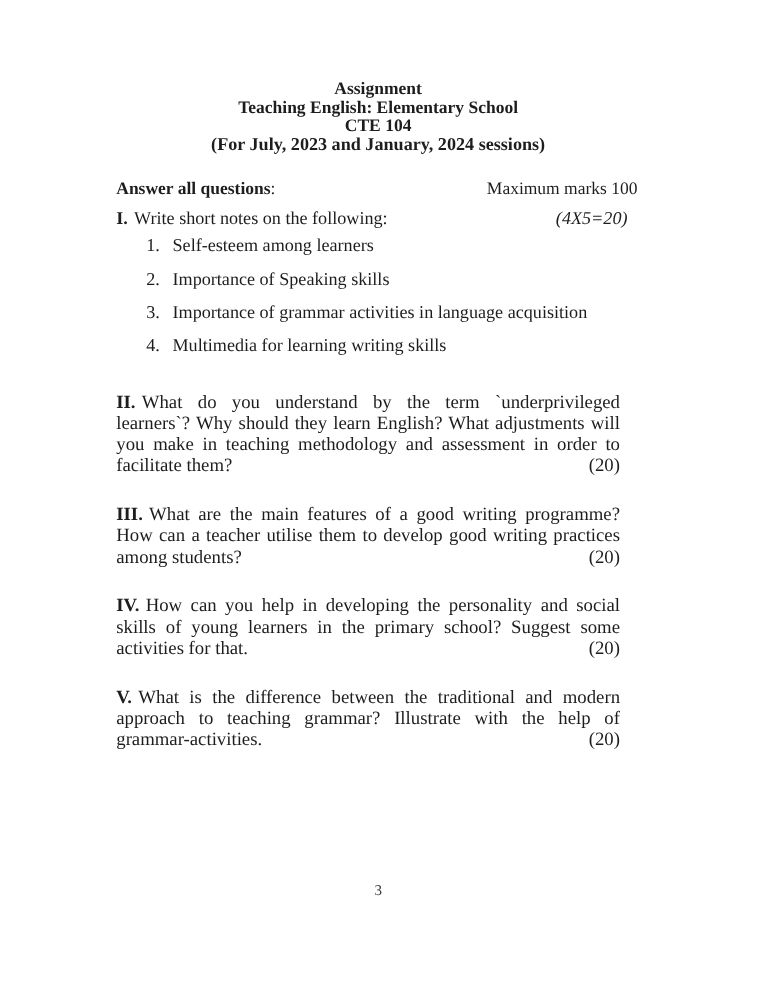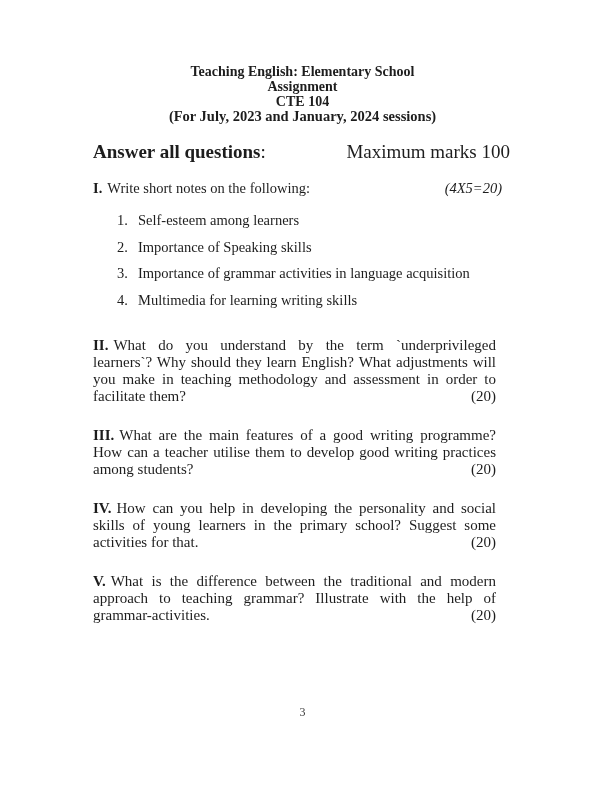--- a/index.html
+++ b/index.html
@@ -26,46 +26,46 @@
     line-height: 15px;
   }
   .doc-header .session-line {
     font-size: 14.5px;
   }
   
   .instructions-row {
     margin-top: 19px;
     display: flex;
     justify-content: space-between;
-    font-size: 19px;
+    font-size: 14px;
     line-height: 17px;
     text-align: right;
   }
   .instructions-left .bold-part { font-weight: bold; }
   .instructions-right { font-weight: normal; padding-right: 2px; }
   
   .question-one-row {
-    margin-top: 20px;
+    margin-top: 7px;
     display: flex;
     justify-content: space-between;
     font-size: 14.5px;
     line-height: 17px;
   }
   .qnum {
     font-weight: bold;
     margin-right: 5px;
   }
   .q1-marks {
     margin-right: 10px;
     white-space: nowrap;
     font-style: italic;
   }
   
   .sub-list {
-    margin-top: 10px;
+    margin-top: 0;
     padding-left: 24px;
     font-size: 14.5px;
   }
   .sub-item {
     line-height: 26.5px;
   }
   .sub-num {
     display: inline-block;
     min-width: 13px;
     margin-right: 8px;
@@ -92,22 +92,22 @@
     font-size: 12px;
     color: #3a3a3a;
   }
 </style>
 </head>
 <body>
 
 <div class="page">
 
   <div class="doc-header">
+    <div>Assignment</div>
     <div>Teaching English: Elementary School</div>
-    <div>Assignment</div>
     <div>CTE 104</div>
     <div class="session-line">(For July, 2023 and January, 2024 sessions)</div>
   </div>
 
   <div class="instructions-row">
     <div class="instructions-left"><span class="bold-part">Answer all questions</span><span>:</span></div>
     <div class="instructions-right">Maximum marks 100</div>
   </div>
 
   <div class="question-one-row">

